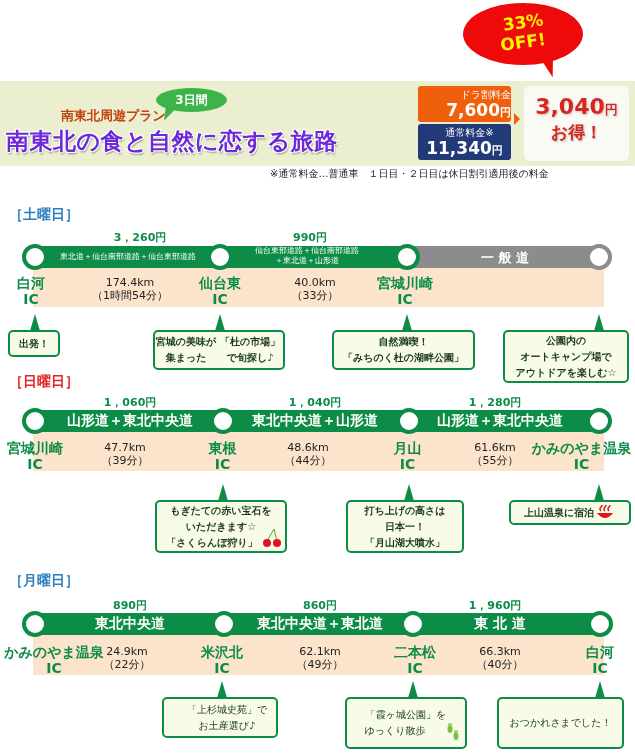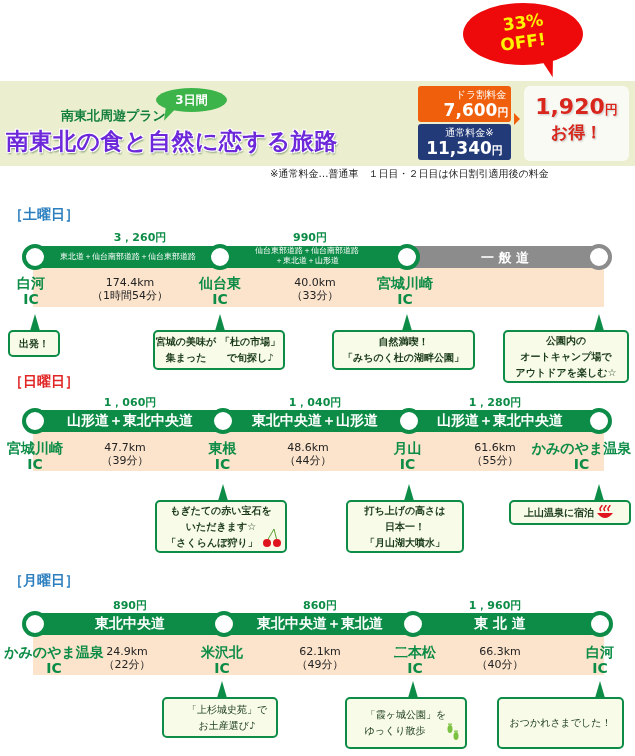--- a/index.html
+++ b/index.html
@@ -1,26 +1,26 @@
 <!DOCTYPE html>
 <html><head>
 <meta charset="utf-8">
 <style>
   * { box-sizing: border-box; margin: 0; padding: 0; }
   body { width: 635px; height: 756px; background: #ffffff; font-family: "DejaVu Sans", sans-serif; position: relative; overflow: hidden; color: #1a1a1a; }
 
   
   .hdr { position: absolute; left: 0; top: 81px; width: 635px; height: 85px; background: #ecefcf; }
-  .plan-sub { position: absolute; left: 13px; top: 107px; font-size: 13px; font-weight: bold; color: #15803d; letter-spacing: 0px; padding-left: 48px; }
+  .plan-sub { position: absolute; left: 13px; top: 107px; font-size: 13px; font-weight: bold; color: #c2410c; letter-spacing: 0px; padding-left: 48px; }
   .days-bubble { position: absolute; left: 156px; top: 88px; width: 71px; height: 24px; background: #3cb44a; border-radius: 50%; color: #fff; font-size: 12px; font-weight: bold; text-align: center; line-height: 24px; }
   .days-bubble-tail { position: absolute; left: 163px; top: 104px; width: 0; height: 0; border-left: 4px solid transparent; border-right: 8px solid transparent; border-top: 18px solid #3cb44a; transform: rotate(20deg); }
   .plan-title { position: absolute; left: 6px; top: 126px; font-size: 23px; font-weight: bold; color: #6d28d9; letter-spacing: 0.5px;
     text-shadow: -1px -1px 0 #fff, 1px -1px 0 #fff, -1px 1px 0 #fff, 1px 1px 0 #fff, 0 0 2px #fff, 1px 2px 2px #6a8a5a; }
 
-  .fare-dora { position: absolute; left: 418px; top: 86px; width: 93px; height: 36px; background: #f0600c; border-radius: 3px; color: #fff; text-align: center; padding-left: 23px; }
+  .fare-dora { position: absolute; left: 418px; top: 86px; width: 93px; height: 36px; background: #f0600c; border-radius: 3px; color: #fff; text-align: right; padding-left: 23px; }
   .fare-normal { position: absolute; left: 418px; top: 124px; width: 93px; height: 36px; background: #223a78; border-radius: 3px; color: #fff; text-align: center; }
   .fare-lbl { font-size: 10px; line-height: 12px; padding-top: 3px; padding-left: 10px; }
   .fare-val { font-size: 17px; font-weight: bold; line-height: 18px; }
   .fare-val .yen { font-size: 11px; }
   .fare-arrow { position: absolute; left: 514px; top: 113px; width: 0; height: 0; border-top: 6px solid transparent; border-bottom: 6px solid transparent; border-left: 6px solid #f0600c; }
   .save-box { position: absolute; left: 524px; top: 86px; width: 105px; height: 75px; background: #fafaf4; border-radius: 6px; text-align: center; }
   .save-val { font-size: 22px; font-weight: bold; color: #d8261c; margin-top: 8px; text-shadow: 0 0 2px #fff, 1px 1px 2px #bbb; }
   .save-val .yen { font-size: 13px; }
   .save-sub { font-size: 17px; font-weight: bold; color: #d8261c; margin-top: 2px; text-shadow: 1px 1px 2px #bbb; }
 
@@ -72,21 +72,21 @@
 <div class="fare-dora">
   <div class="fare-lbl">ドラ割料金</div>
   <div class="fare-val"><span>7,600</span><span class="yen">円</span></div>
 </div>
 <div class="fare-normal">
   <div class="fare-lbl">通常料金※</div>
   <div class="fare-val"><span>11,340</span><span class="yen">円</span></div>
 </div>
 <div class="fare-arrow"></div>
 <div class="save-box">
-  <div class="save-val"><span>1,920</span><span class="yen">円</span></div>
+  <div class="save-val"><span>3,040</span><span class="yen">円</span></div>
   <div class="save-sub">お得！</div>
 </div>
 <div class="note">※通常料金…普通車　１日目・２日目は休日割引適用後の料金</div>
 
 <div class="day-lbl day-sat" style="top:206px;">［土曜日］</div>
 
 <div class="band" style="left:33px; top:267px; width:571px; height:40px;"></div>
 <div class="road road-green" style="left:33px; top:246px; width:378px;"></div>
 <div class="road road-gray" style="left:406px; top:246px; width:192px;"></div>
 

